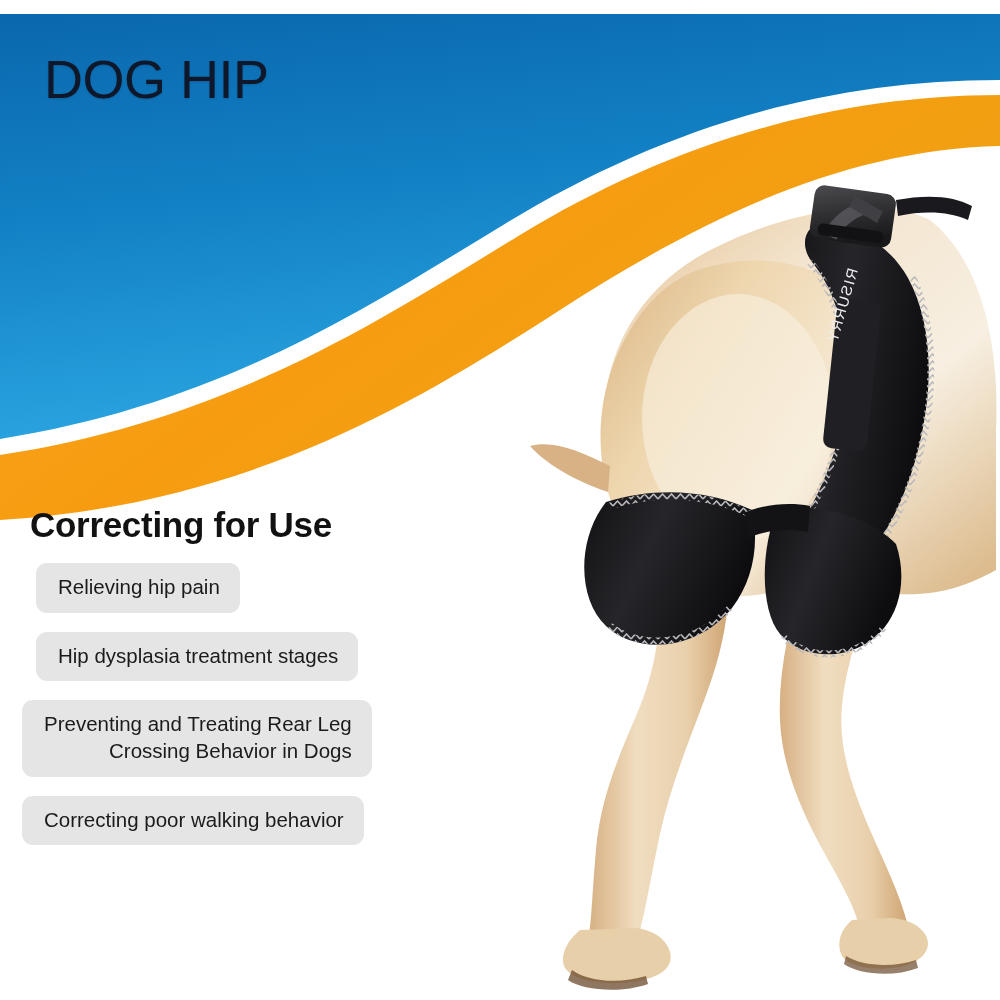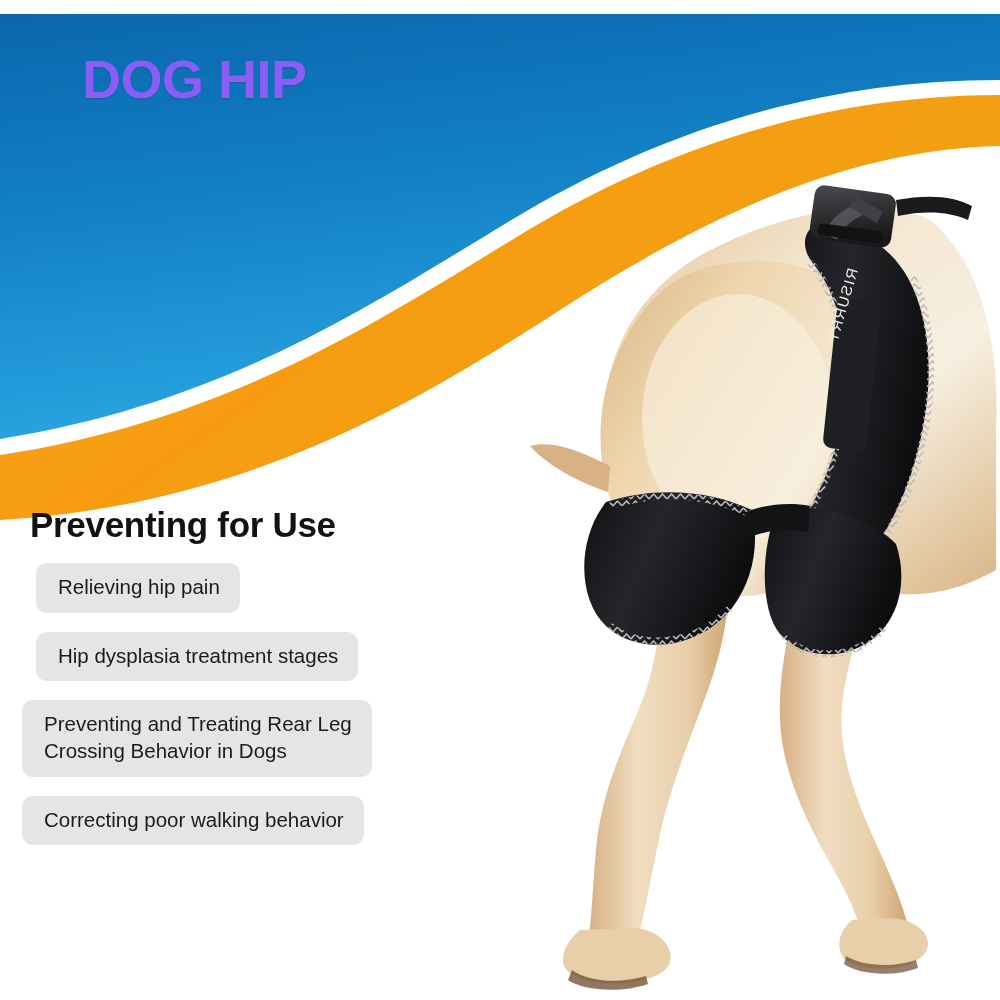--- a/index.html
+++ b/index.html
@@ -14,48 +14,48 @@
   #stage { position:absolute; inset:0; width:1000px; height:1000px; background:#fff; }
 
   
   #banner-svg { position:absolute; left:0; top:0; width:1000px; height:520px; }
 
   
   .headline {
     position:absolute;
     left:44px; top:48px;
     width:430px;
-    color:#8b5cf6;
+    color:#0f172a;
     font-size:54px;
-    font-weight:bold;
+    font-weight:normal;
     line-height:1.17;
     letter-spacing:-0.5px;
     text-transform:uppercase;
     text-shadow:0 1px 2px rgba(0,0,0,.14);
-    margin-left:38px;
   }
   .headline .hl-line { display:block; white-space:nowrap; }
 
   
   .section-title {
     position:absolute;
     left:30px; top:505px;
     font-size:35px;
     font-weight:bold;
     color:#121212;
     letter-spacing:-0.3px;
   }
   .chips {
     position:absolute;
     left:22px; top:563px;
     width:490px;
     display:flex;
     flex-direction:column;
     gap:19px;
     align-items:flex-start;
+    text-align:right;
   }
   .chip {
     background:#e5e5e5;
     border-radius:11px;
     color:#1b1b1b;
     font-size:20.5px;
     line-height:1.30;
     padding:11px 20px 12px 22px;
     max-width:480px;
     white-space:pre-line;
@@ -214,21 +214,21 @@
 
       <path fill="url(#braceGrad)" d="M318,358 C366,354 410,368 436,394
                C446,424 442,456 424,478
                C396,512 344,512 320,484
                C300,460 300,398 318,358 Z"></path>
       <path fill="none" stroke="url(#zig)" stroke-width="7" d="M322,486 C348,512 398,510 424,478"></path>
       <path fill="#131316" d="M286,362 C306,354 330,352 350,356 L348,382 C328,378 306,380 288,388 Z"></path>
     </svg>
   </div>
 
-  <div class="section-title">Preventing for Use</div>
+  <div class="section-title">Correcting for Use</div>
 
   <div class="chips">
     <div class="chip indent">Relieving hip pain</div>
     <div class="chip indent">Hip dysplasia treatment stages</div>
     <div class="chip">Preventing and Treating Rear Leg
 Crossing Behavior in Dogs</div>
     <div class="chip">Correcting poor walking behavior</div>
   </div>
 
 </div>

